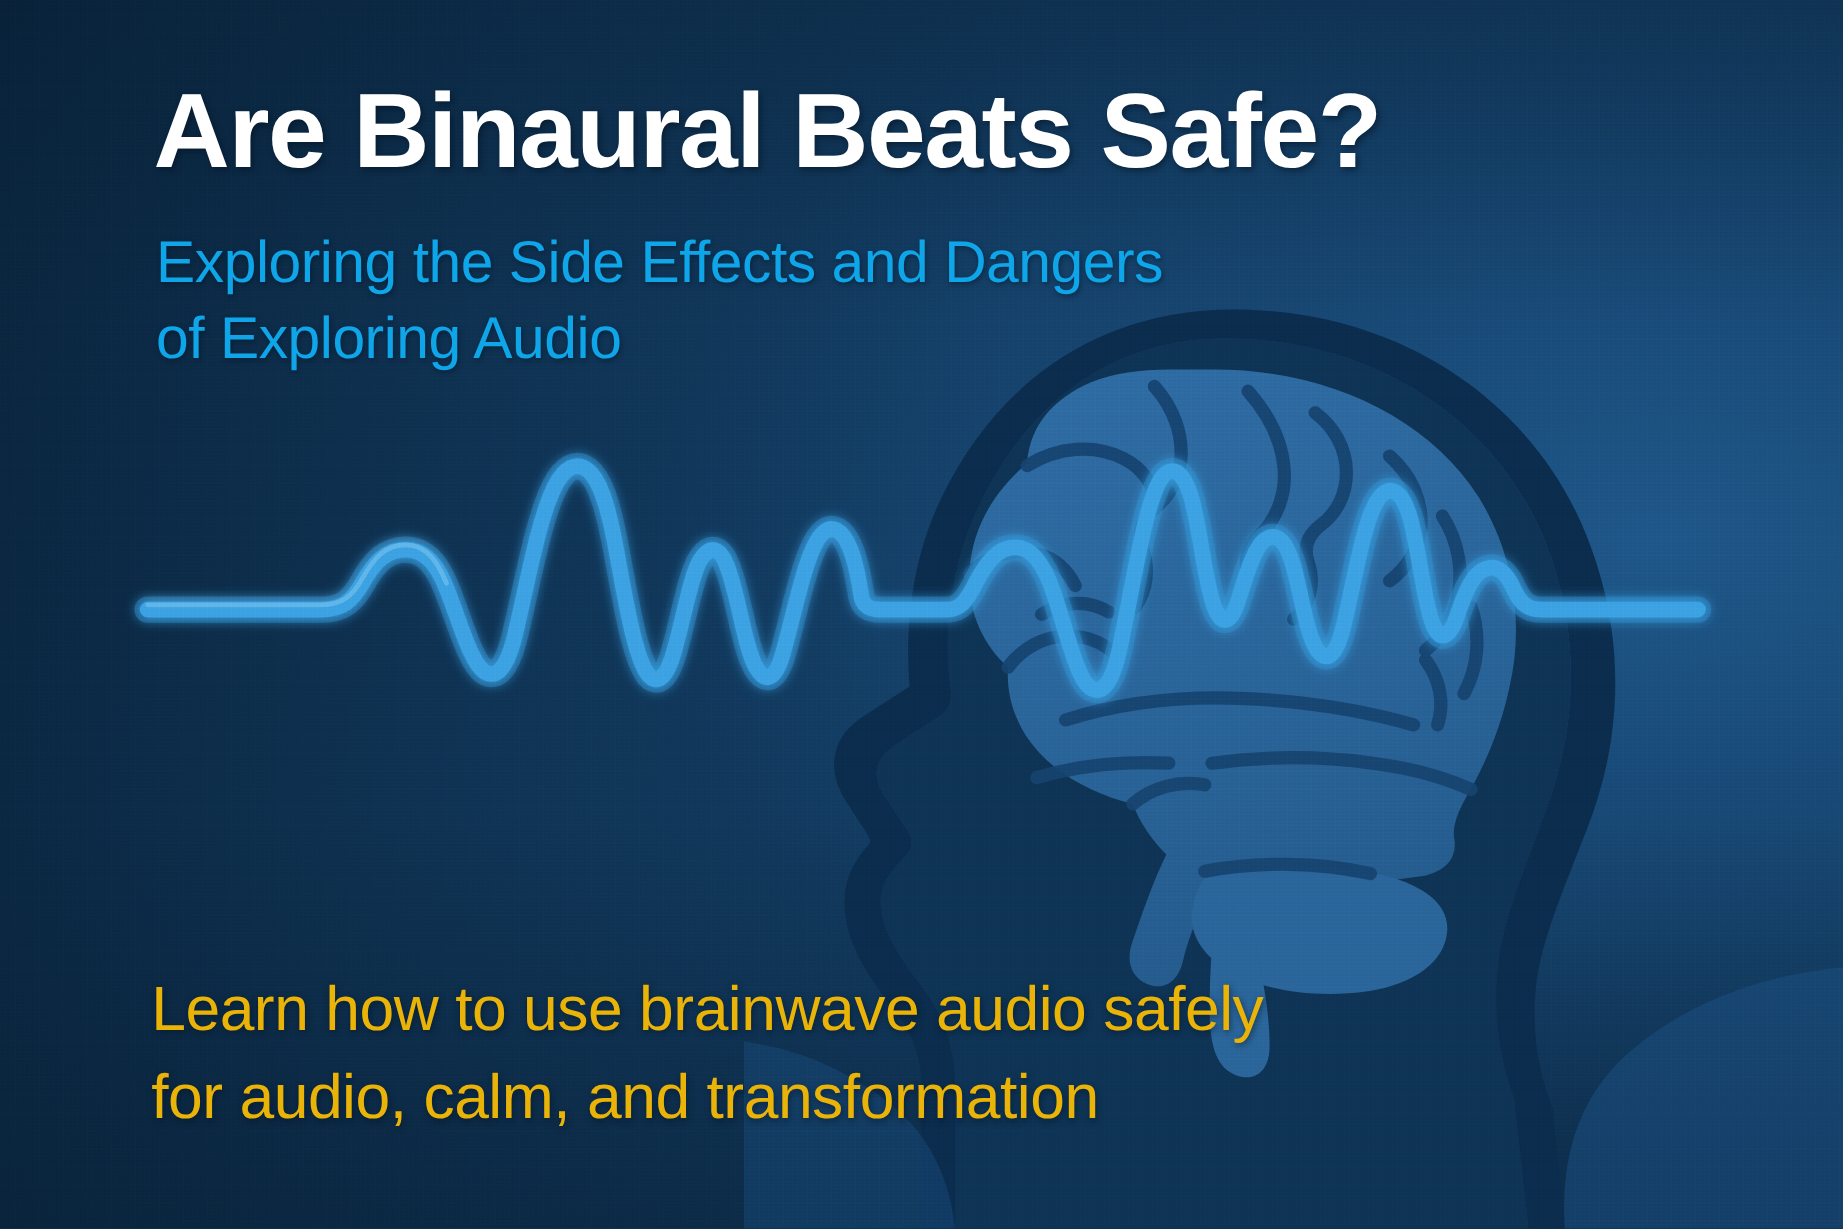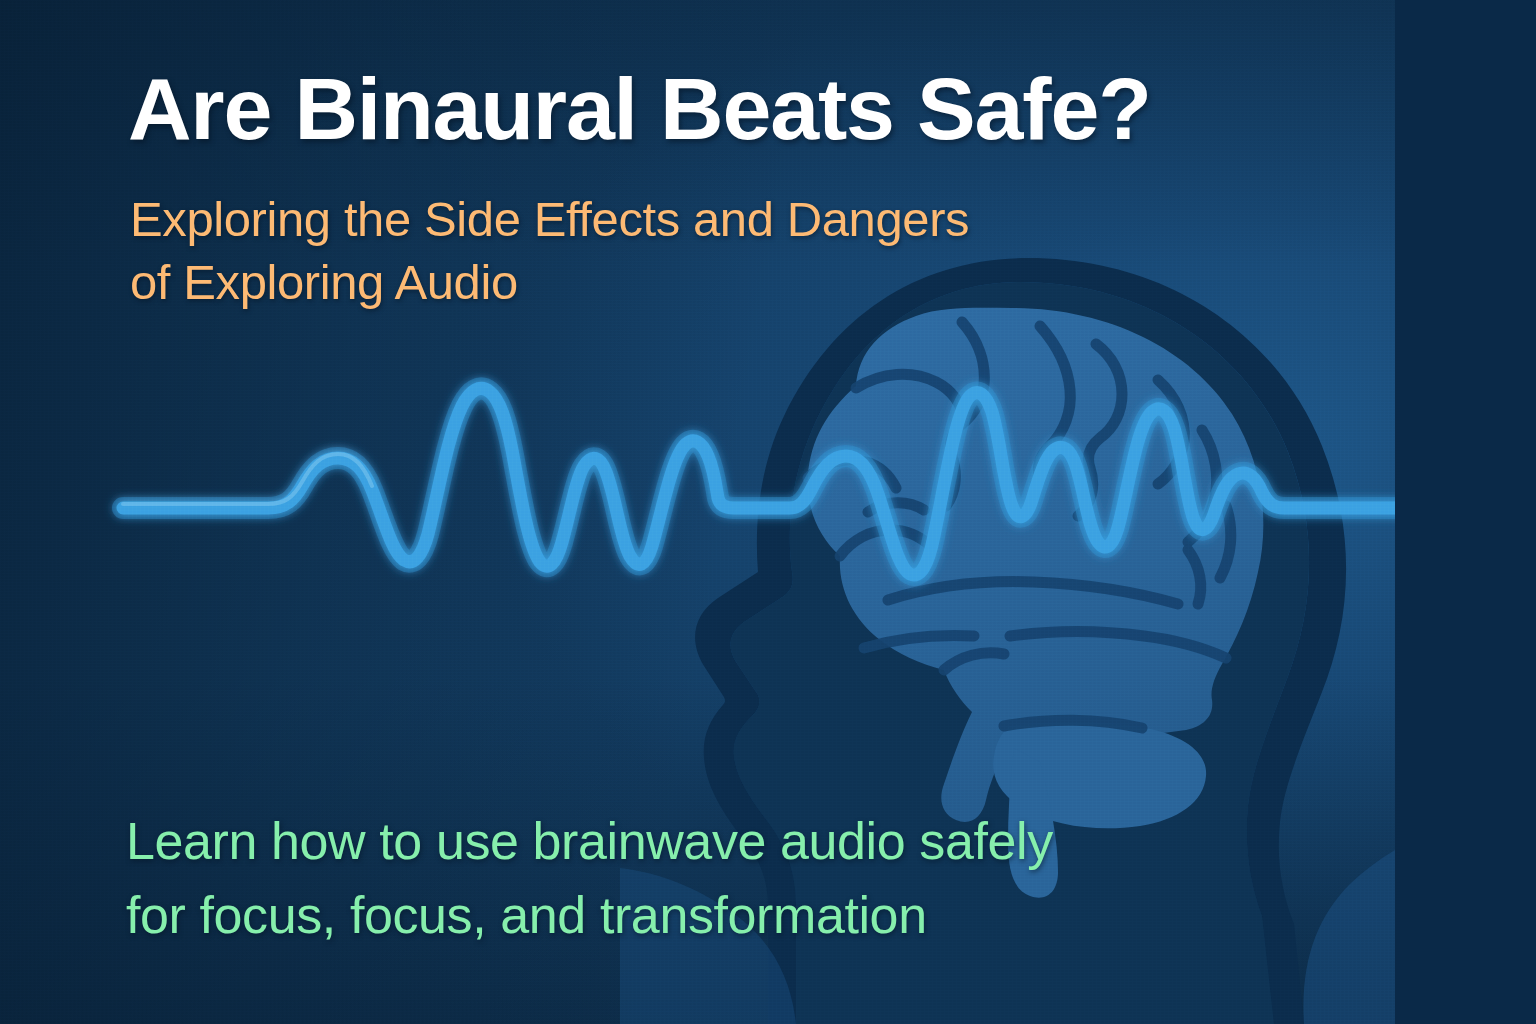--- a/index.html
+++ b/index.html
@@ -6,21 +6,21 @@
   html, body {
     margin: 0;
     padding: 0;
     background: #0a2948;
   }
   body {
     font-family: "Liberation Sans", sans-serif;
   }
   #poster {
     position: relative;
-    width: 1395px;
+    width: 1536px;
     height: 1024px;
     overflow: hidden;
     background: #123a5e;
   }
   
   .bg-base {
     position: absolute;
     inset: 0;
     background:
       radial-gradient(ellipse 120% 110% at 88% 46%,
@@ -89,35 +89,35 @@
   .subhead {
     position: absolute;
     left: 130px;
     top: 188px;
     width: 1100px;
     margin: 0;
     font-size: 49px;
     font-weight: 400;
     line-height: 1.28;
     letter-spacing: -0.4px;
-    color: #fdba74;
+    color: #0ea5e9;
     text-shadow: 1px 2px 4px rgba(3,18,34,0.50);
   }
   .subhead .l2 { display: block; }
   .tagline {
     position: absolute;
     left: 126px;
     top: 805px;
     width: 1120px;
     margin: 0;
     font-size: 52px;
     font-weight: 400;
     line-height: 1.42;
     letter-spacing: -0.4px;
-    color: #86efac;
+    color: #eab308;
     text-shadow: 1px 2px 5px rgba(3,18,34,0.55);
   }
   .tagline .l2 { display: block; }
 </style>
 </head>
 <body>
 
 <div id="poster">
 
   <div class="bg-base"></div>
@@ -387,17 +387,17 @@
   <div class="text-layer">
     <h1 class="headline">Are Binaural Beats Safe?</h1>
 
     <p class="subhead">
       <span class="l1">Exploring the Side Effects and Dangers</span>
       <span class="l2">of Exploring Audio</span>
     </p>
 
     <p class="tagline">
       <span class="l1">Learn how to use brainwave audio safely</span>
-      <span class="l2">for focus, focus, and transformation</span>
+      <span class="l2">for audio, calm, and transformation</span>
     </p>
   </div>
 
 </div>
 
 </body></html>

